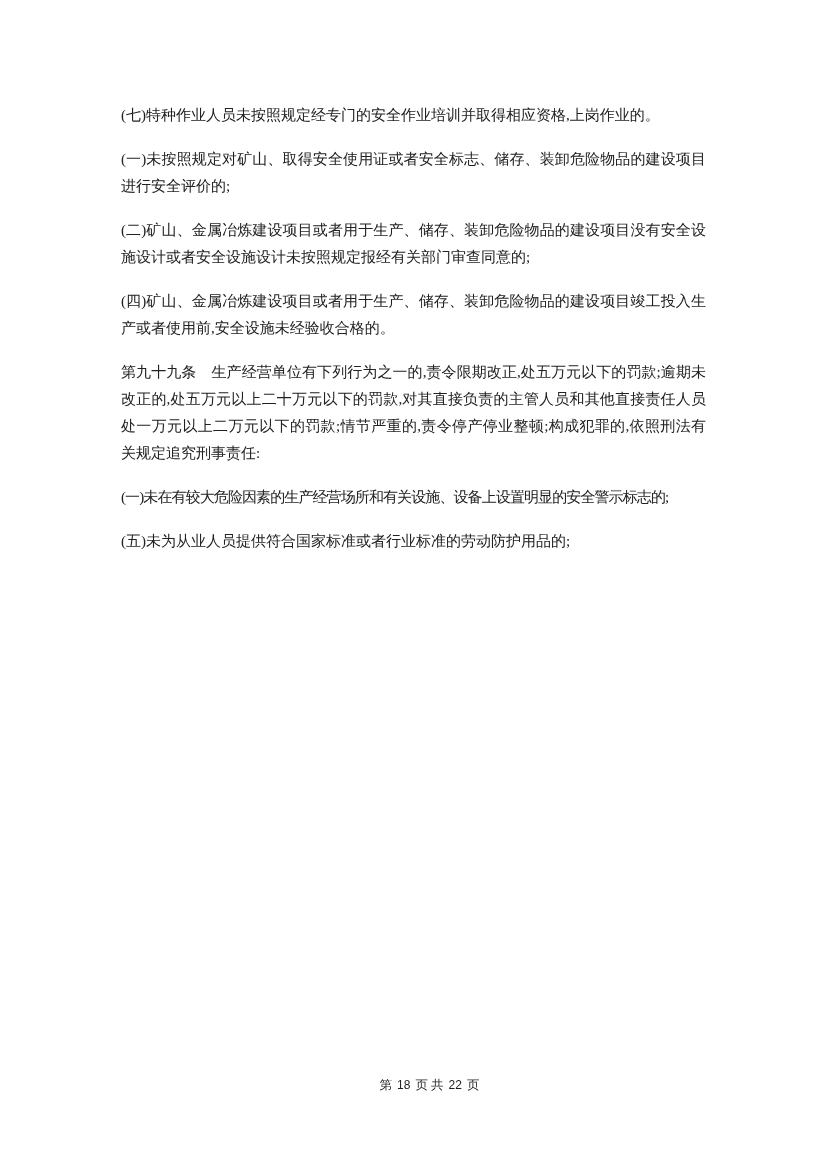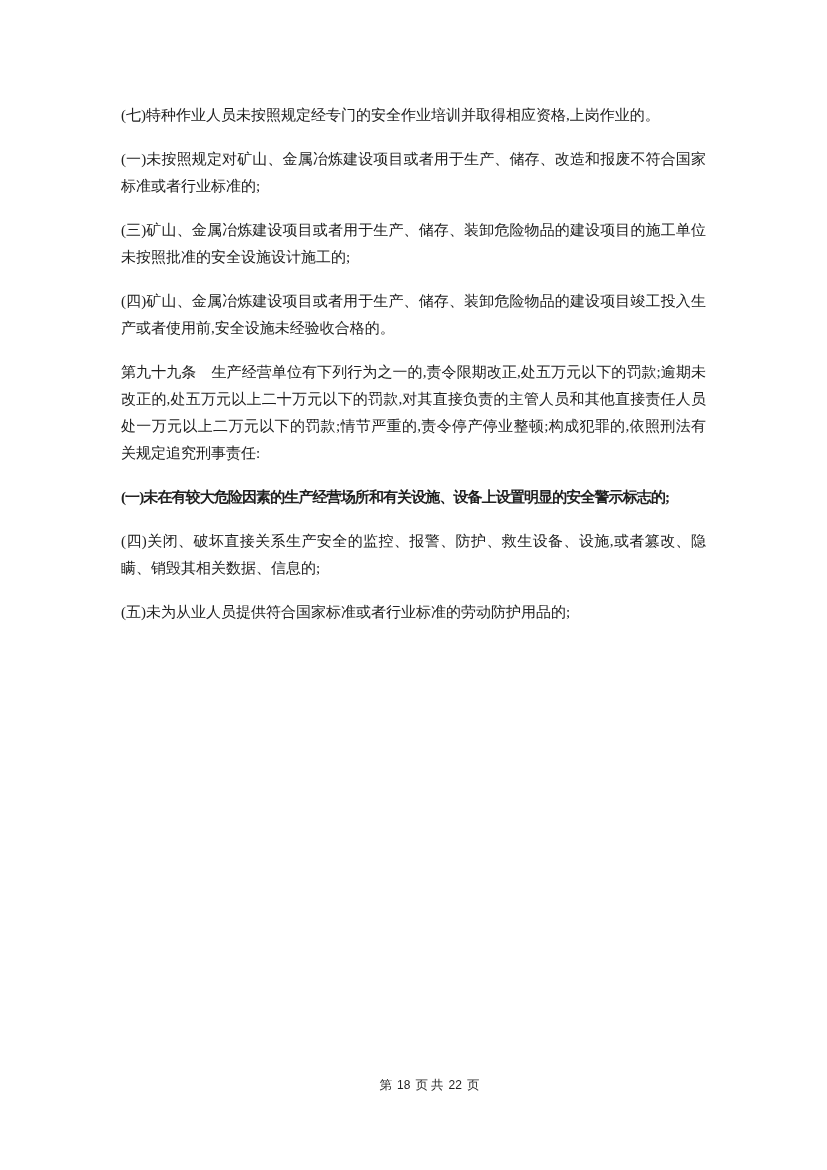--- a/index.html
+++ b/index.html
@@ -31,21 +31,20 @@
     font-size: 15px;
     line-height: 27px;
     text-align: justify;
   }
   .doc-body p {
     margin: 0 0 17px 0;
     word-break: break-all;
   }
   .doc-body p.compact {
     letter-spacing: -0.9px;
-    font-weight: bold;
   }
   .page-footer {
     position: absolute;
     left: 16px;
     top: 1076px;
     width: 827px;
     text-align: center;
     font-size: 12.5px;
     line-height: 18px;
     color: #2a2a2a;
@@ -59,26 +58,25 @@
     color: #1f1f1f;
   }
 </style>
 </head>
 <body>
 
 <div class="page">
 
   <div class="doc-body">
     <p>(七)特种作业人员未按照规定经专门的安全作业培训并取得相应资格,上岗作业的。</p>
-    <p>(一)未按照规定对矿山、金属冶炼建设项目或者用于生产、储存、改造和报废不符合国家标准或者行业标准的;</p>
-    <p>(三)矿山、金属冶炼建设项目或者用于生产、储存、装卸危险物品的建设项目的施工单位未按照批准的安全设施设计施工的;</p>
+    <p>(一)未按照规定对矿山、取得安全使用证或者安全标志、储存、装卸危险物品的建设项目进行安全评价的;</p>
+    <p>(二)矿山、金属冶炼建设项目或者用于生产、储存、装卸危险物品的建设项目没有安全设施设计或者安全设施设计未按照规定报经有关部门审查同意的;</p>
     <p>(四)矿山、金属冶炼建设项目或者用于生产、储存、装卸危险物品的建设项目竣工投入生产或者使用前,安全设施未经验收合格的。</p>
     <p>第九十九条　生产经营单位有下列行为之一的,责令限期改正,处五万元以下的罚款;逾期未改正的,处五万元以上二十万元以下的罚款,对其直接负责的主管人员和其他直接责任人员处一万元以上二万元以下的罚款;情节严重的,责令停产停业整顿;构成犯罪的,依照刑法有关规定追究刑事责任:</p>
     <p class="compact">(一)未在有较大危险因素的生产经营场所和有关设施、设备上设置明显的安全警示标志的;</p>
-    <p>(四)关闭、破坏直接关系生产安全的监控、报警、防护、救生设备、设施,或者篡改、隐瞒、销毁其相关数据、信息的;</p>
     <p>(五)未为从业人员提供符合国家标准或者行业标准的劳动防护用品的;</p>
   </div>
 
   <div class="page-footer">
     <span>第</span><span class="num">18</span><span>页 共</span><span class="num">22</span><span>页</span>
   </div>
 
 </div>
 
 </body></html>

